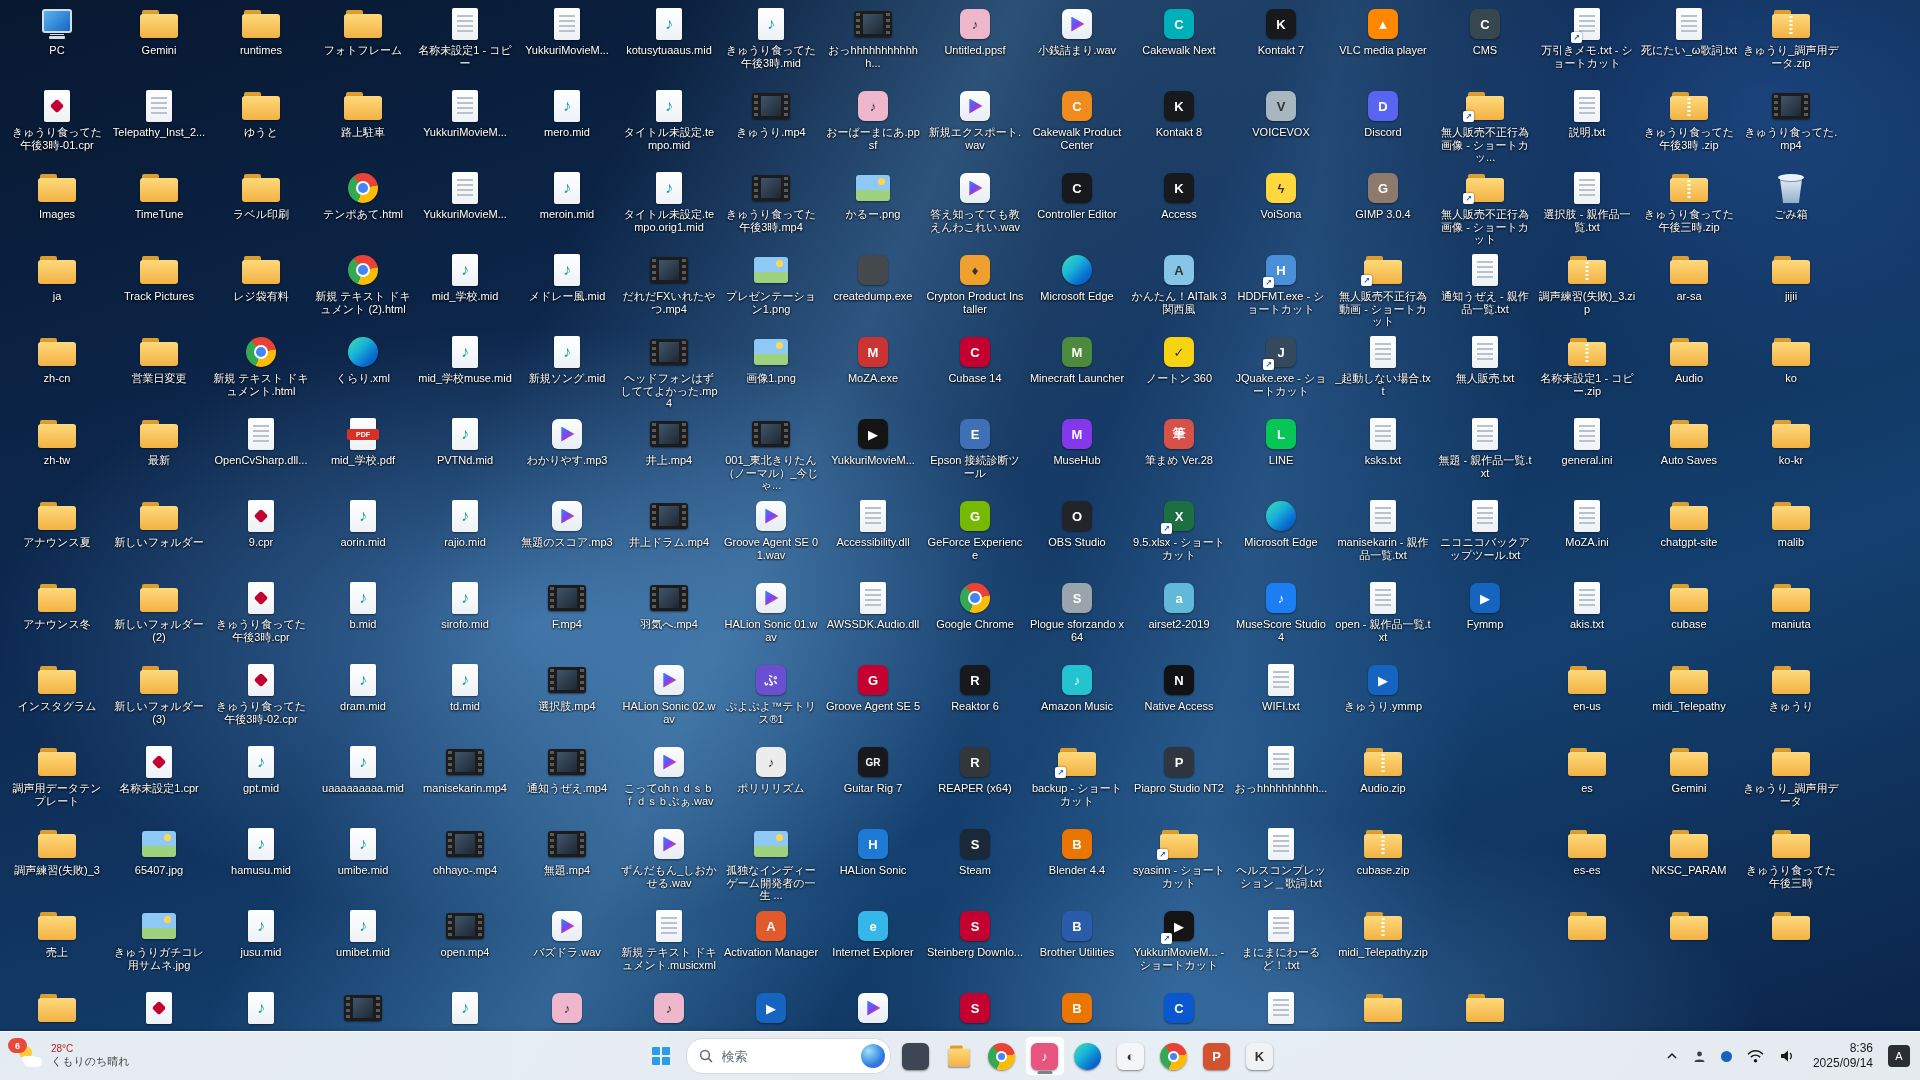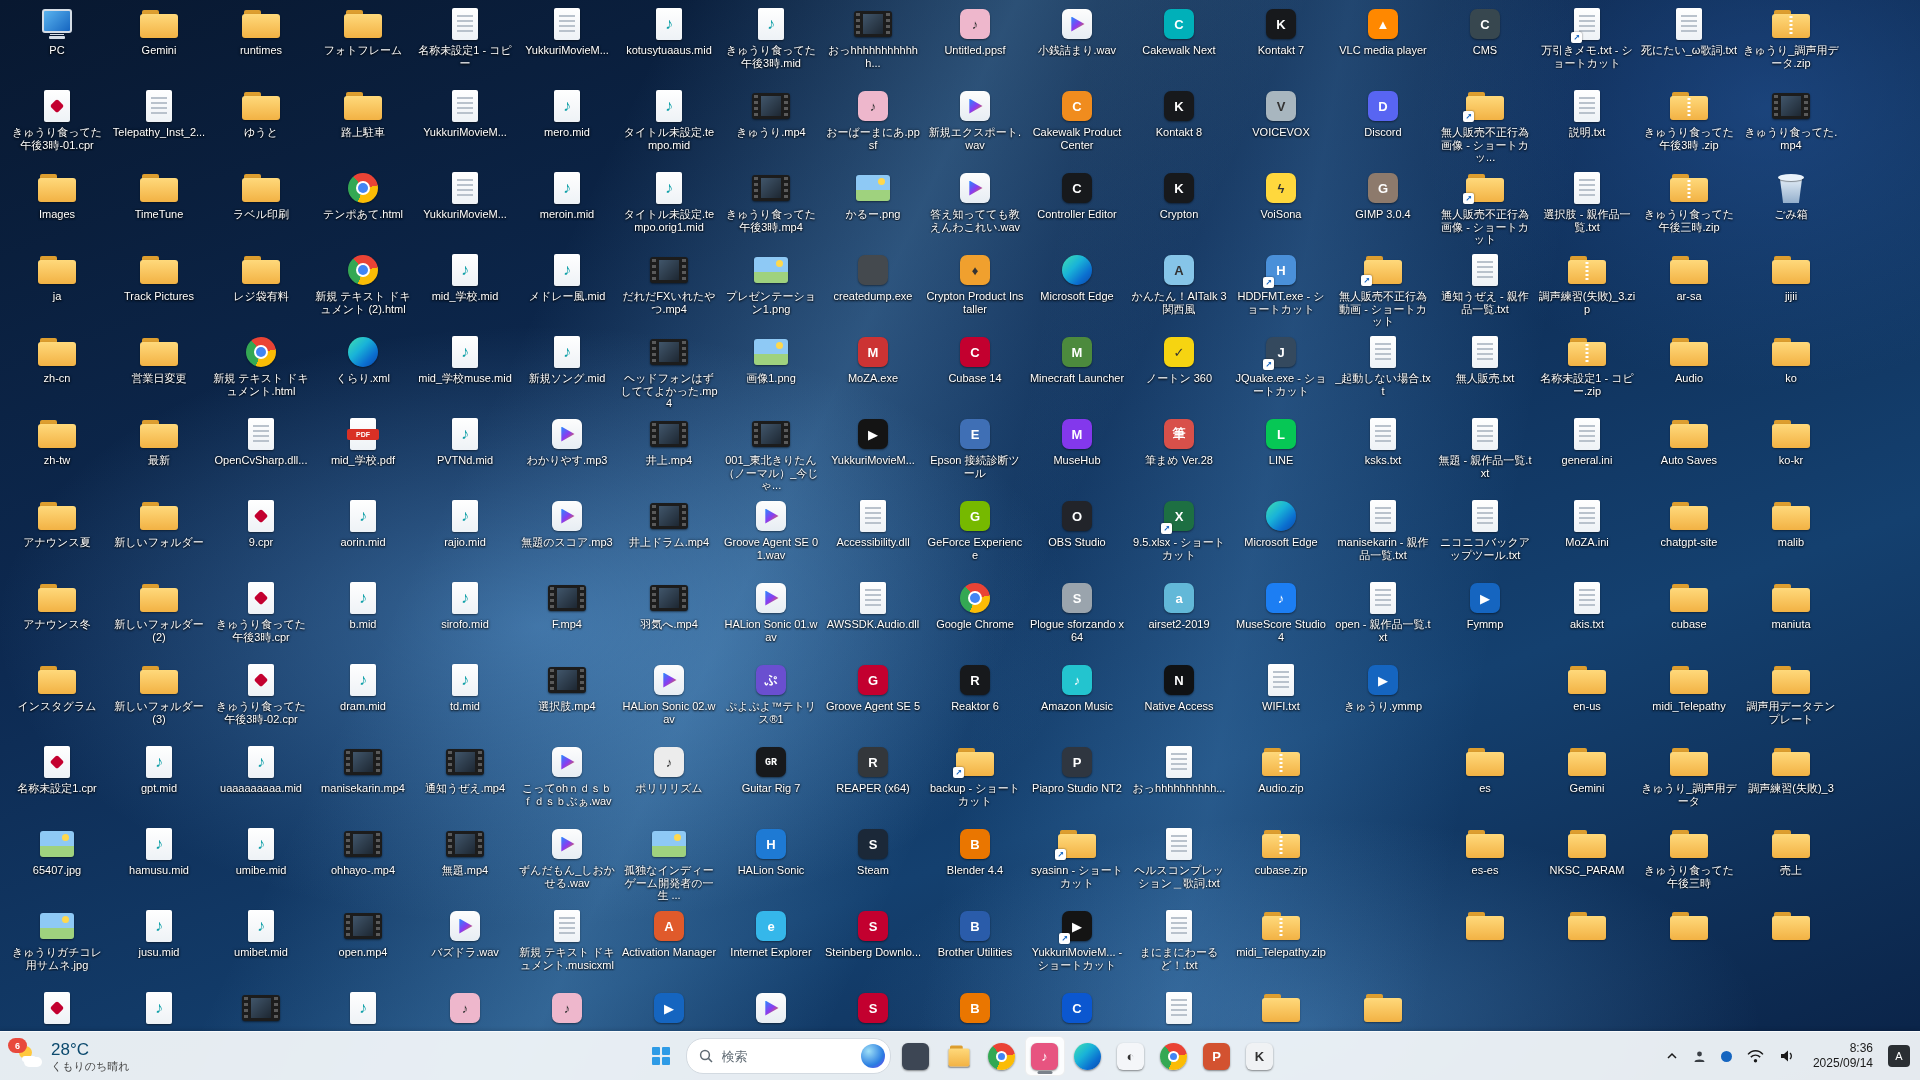--- a/index.html
+++ b/index.html
@@ -65,21 +65,21 @@
   .sc{position:absolute;left:-3px;bottom:-3px;width:11px;height:11px;background:#fff;border-radius:2px;display:flex;align-items:center;justify-content:center;font-size:8px;font-weight:bold;color:#1565c0;box-shadow:0 0 2px rgba(0,0,0,.6);z-index:3;}
   .ic-folder .sc{bottom:-2px;}
   
   .taskbar{position:absolute;left:0;right:0;bottom:0;height:48px;background:rgba(241,245,249,.95);border-top:1px solid rgba(255,255,255,.7);display:flex;align-items:center;box-shadow:0 -1px 4px rgba(0,0,0,.15);}
   .weather{position:absolute;left:6px;top:0;bottom:0;display:flex;align-items:center;gap:9px;padding:0 10px;border-radius:6px;background:transparent;border:none;cursor:pointer;}
   .w-ic{position:relative;width:26px;height:24px;}
   .w-sun{position:absolute;top:2px;left:3px;width:13px;height:13px;border-radius:50%;background:#ffc83d;}
   .w-cloud{position:absolute;bottom:1px;right:0;width:18px;height:10px;border-radius:6px;background:#fff;box-shadow:-4px -3px 0 -2px #fff;}
   .badge{position:absolute;top:-6px;left:-8px;min-width:15px;height:15px;border-radius:8px;background:#e8493c;color:#fff;font-size:9px;font-weight:bold;display:flex;align-items:center;justify-content:center;padding:0 2px;}
   .w-tx{text-align:left;line-height:1.25;}
-  .w-temp{font-size:17px;color:#0c4a6e;}
+  .w-temp{font-size:10px;color:#b91c1c;}
   .w-cond{font-size:11px;color:#444;}
   .tb-center{margin:0 auto;display:flex;align-items:center;gap:5px;height:100%;}
   .startbtn,.tbapp{width:40px;height:40px;border:none;background:transparent;border-radius:6px;display:flex;align-items:center;justify-content:center;cursor:pointer;position:relative;}
   .winlogo{display:grid;grid-template-columns:8px 8px;grid-template-rows:8px 8px;gap:2px;}
   .winlogo i{background:#2e9be6;border-radius:1px;}
   .searchbox{width:186px;height:34px;background:#fff;border:1px solid #d3dae1;border-radius:17px;display:flex;align-items:center;gap:7px;padding:0 5px 0 12px;}
   .searchbox input{flex:1;border:none;outline:none;font-size:13px;color:#333;background:transparent;font-family:inherit;min-width:0;}
   .searchbox input::placeholder{color:#5f6a73;}
   .bing{width:24px;height:24px;border-radius:50%;background:radial-gradient(circle at 32% 30%,#9fe0f7,#2a7de1 62%,#7a3cf0);}
   .tbapp.active{background:rgba(255,255,255,.85);box-shadow:inset 0 0 0 1px rgba(0,0,0,.06);}
@@ -413,21 +413,21 @@
       <div class="cell">
         <div class="icbox">
           <div class="ic-app" style="background: rgb(23, 25, 28); color: rgb(255, 255, 255);">C</div>
         </div>
         <div class="lbl">Controller Editor</div>
       </div>
       <div class="cell">
         <div class="icbox">
           <div class="ic-app" style="background: rgb(23, 25, 28); color: rgb(255, 255, 255);">K</div>
         </div>
-        <div class="lbl">Crypton</div>
+        <div class="lbl">Access</div>
       </div>
       <div class="cell">
         <div class="icbox">
           <div class="ic-app" style="background: rgb(255, 216, 61); color: rgb(51, 51, 51);">ϟ</div>
         </div>
         <div class="lbl">VoiSona</div>
       </div>
       <div class="cell">
         <div class="icbox">
           <div class="ic-app" style="background: rgb(141, 122, 108); color: rgb(255, 255, 255);">G</div>
@@ -1158,20 +1158,26 @@
       <div class="cell">
         <div class="icbox">
           <div class="ic-folder"></div>
         </div>
         <div class="lbl">midi_Telepathy</div>
       </div>
       <div class="cell">
         <div class="icbox">
           <div class="ic-folder"></div>
         </div>
+        <div class="lbl">きゅうり</div>
+      </div>
+      <div class="cell">
+        <div class="icbox">
+          <div class="ic-folder"></div>
+        </div>
         <div class="lbl">調声用データテンプレート</div>
       </div>
       <div class="cell">
         <div class="icbox">
           <div class="ic-doc ic-cpr">
             <div class="cprmark"></div>
           </div>
         </div>
         <div class="lbl">名称未設定1.cpr</div>
       </div>
@@ -1216,21 +1222,21 @@
         <div class="lbl">こってohｎｄｓｂｆｄｓｂぶぁ.wav</div>
       </div>
       <div class="cell">
         <div class="icbox">
           <div class="ic-app" style="background: rgb(236, 236, 236); color: rgb(51, 51, 51);">♪</div>
         </div>
         <div class="lbl">ポリリリズム</div>
       </div>
       <div class="cell">
         <div class="icbox">
-          <div class="ic-app" style="background: rgb(23, 25, 28); color: rgb(255, 255, 255); font-size: 10px; font-family: Liberation Mono, monospace;">GR</div>
+          <div class="ic-app" style="background: rgb(23, 25, 28); color: rgb(255, 255, 255); font-size: 10px;">GR</div>
         </div>
         <div class="lbl">Guitar Rig 7</div>
       </div>
       <div class="cell">
         <div class="icbox">
           <div class="ic-app" style="background: rgb(51, 55, 59); color: rgb(255, 255, 255);">R</div>
         </div>
         <div class="lbl">REAPER (x64)</div>
       </div>
       <div class="cell">

